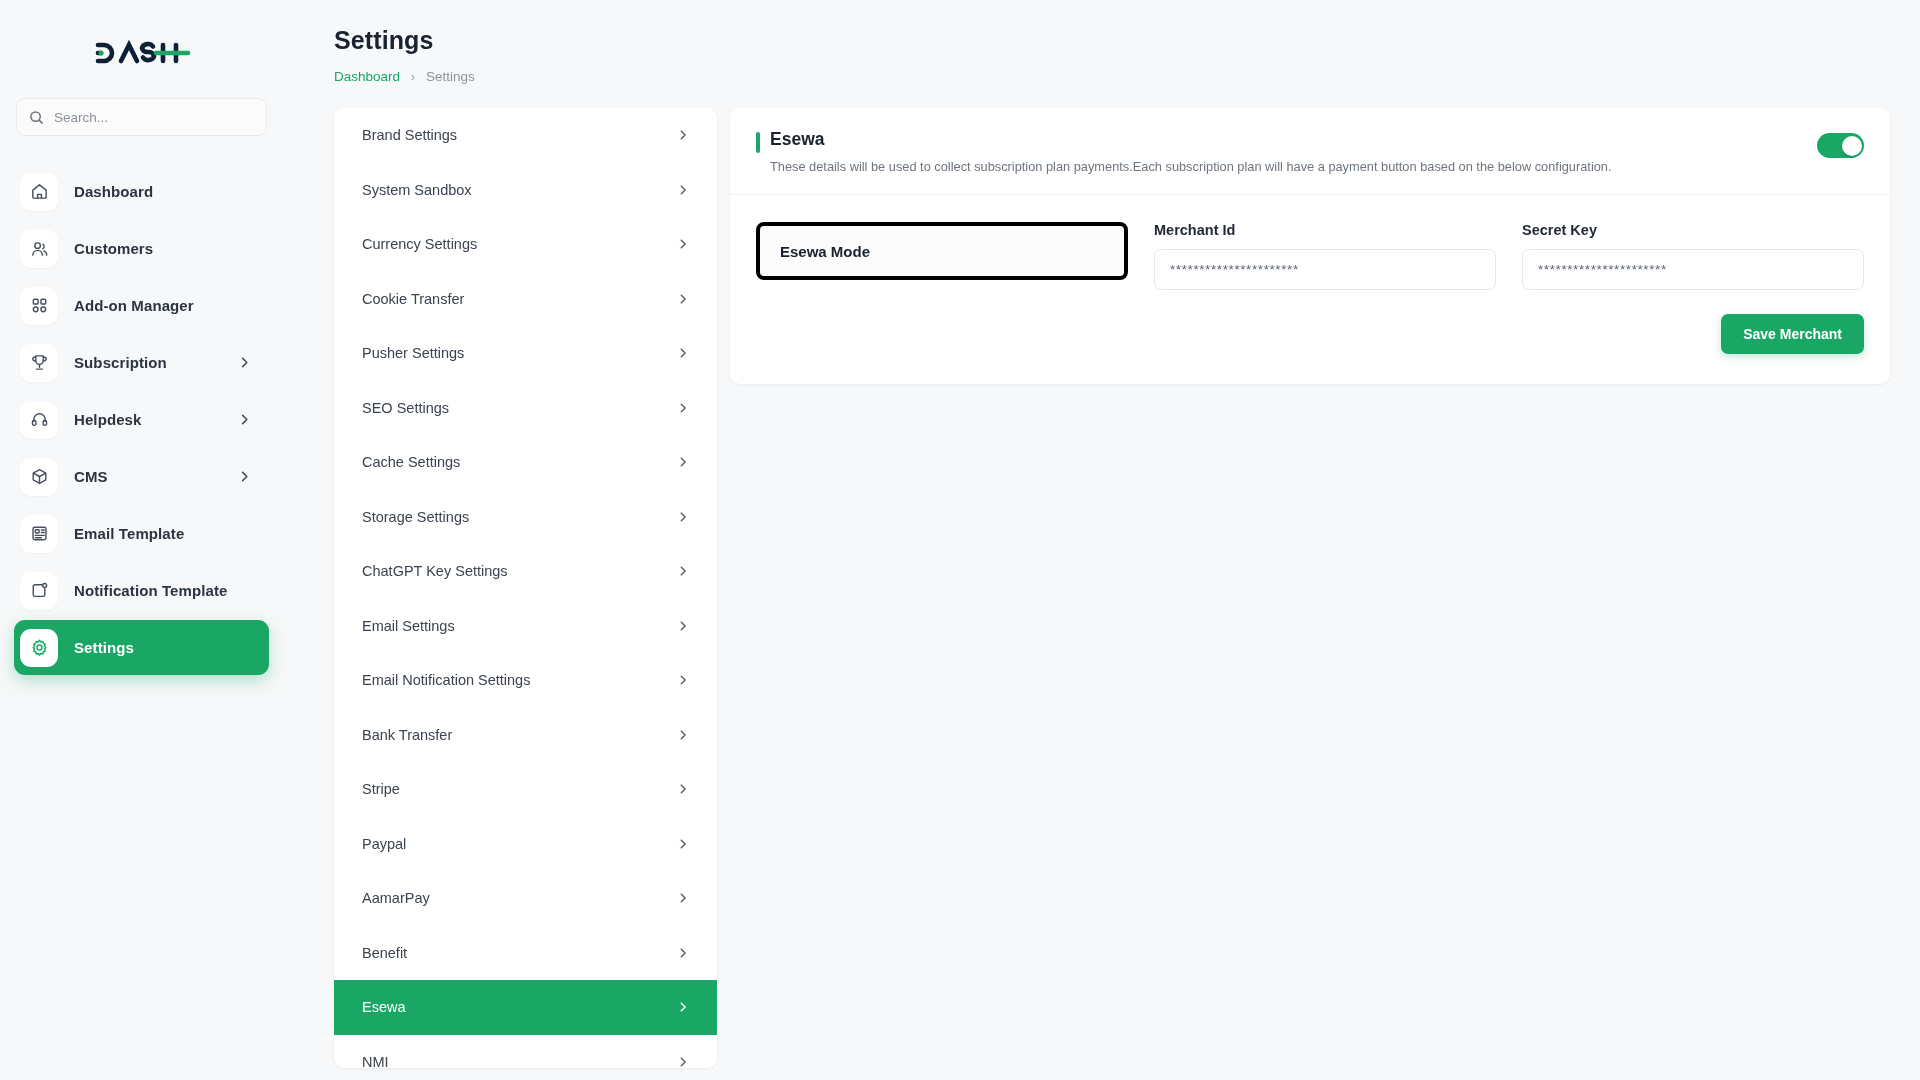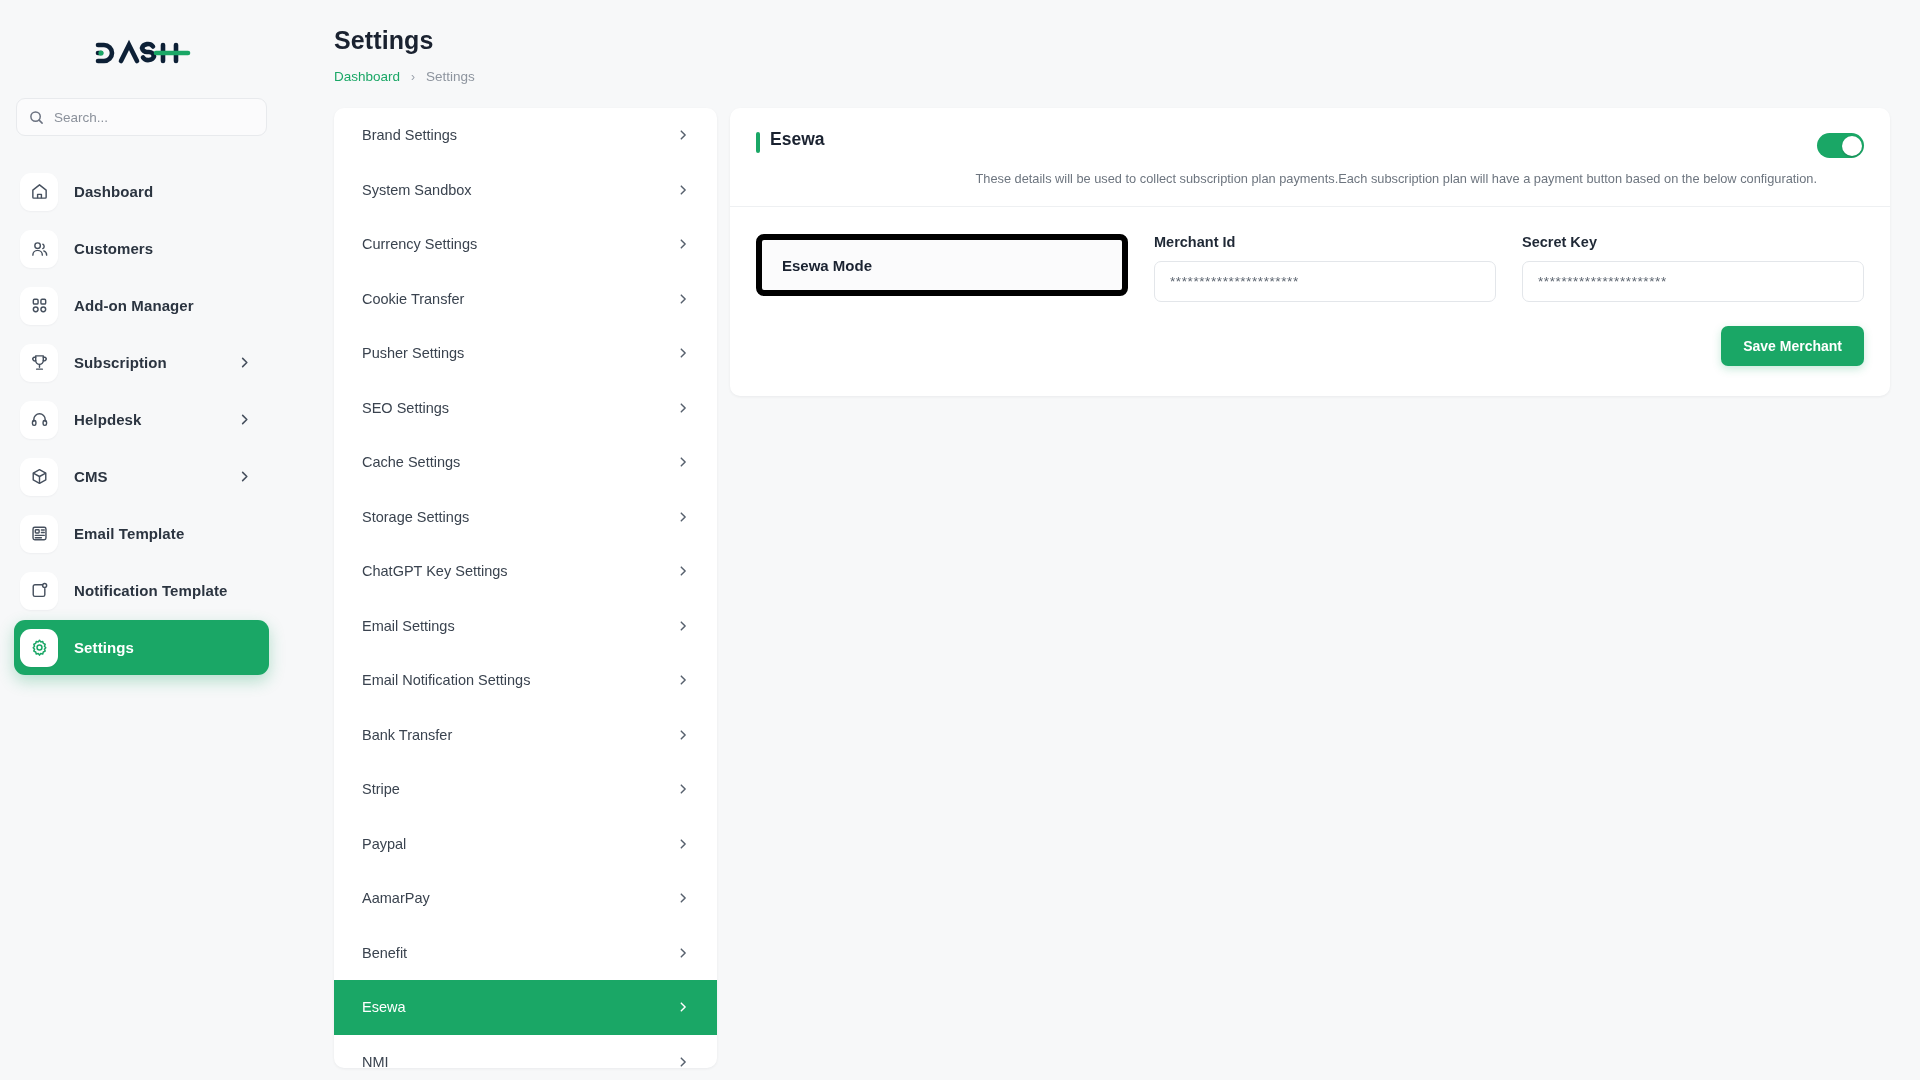--- a/index.html
+++ b/index.html
@@ -110,37 +110,37 @@
     display: flex; align-items: flex-start;
     border-bottom: 1px solid #eef0f2;
     position: relative;
   }
   .head-texts { flex: 1; padding-left: 14px; position: relative; }
   .head-accent {
     position: absolute; left: 0; top: 3px;
     width: 4px; height: 21px; background: #1aa766; border-radius: 2px;
   }
   .card-title { font-size: 17.5px; font-weight: 700; color: #1a2230; }
-  .card-desc { margin-top: 20px; font-size: 12.8px; color: #6d757f; line-height: 1.45; text-align: right; }
+  .card-desc { margin-top: 8px; font-size: 12.8px; color: #6d757f; line-height: 1.45; }
   .toggle {
     width: 47px; height: 25px; border-radius: 13px;
     background: #1aa766; position: relative; cursor: pointer;
     flex: 0 0 47px; margin-top: 4px;
   }
   .toggle .knob {
     position: absolute; top: 2.5px; right: 2.5px;
     width: 20px; height: 20px; border-radius: 50%;
     background: #ffffff; box-shadow: 0 1px 2px rgba(0,0,0,.2);
   }
 
   .card-body { padding: 27px 26px 10px 26px; display: flex; gap: 26px; align-items: flex-start; }
   .mode-box {
     width: 372px; flex: 0 0 372px;
     background: #fbfbfc;
-    border: 6px solid #000000;
+    border: 4px solid #000000;
     border-radius: 8px;
     overflow: hidden;
   }
   .mode-title { padding: 17px 20px 16px 20px; font-size: 15px; font-weight: 700; color: #1a2230; }
   .mode-opts { display: flex; align-items: center; gap: 34px; padding: 0 20px 22px 20px; }
   .radio-opt { display: flex; align-items: center; gap: 11px; cursor: pointer; }
   .radio {
     width: 17px; height: 17px; border-radius: 50%;
     border: 1.6px solid #c7ccd3; background: #fff;
     display: flex; align-items: center; justify-content: center;

